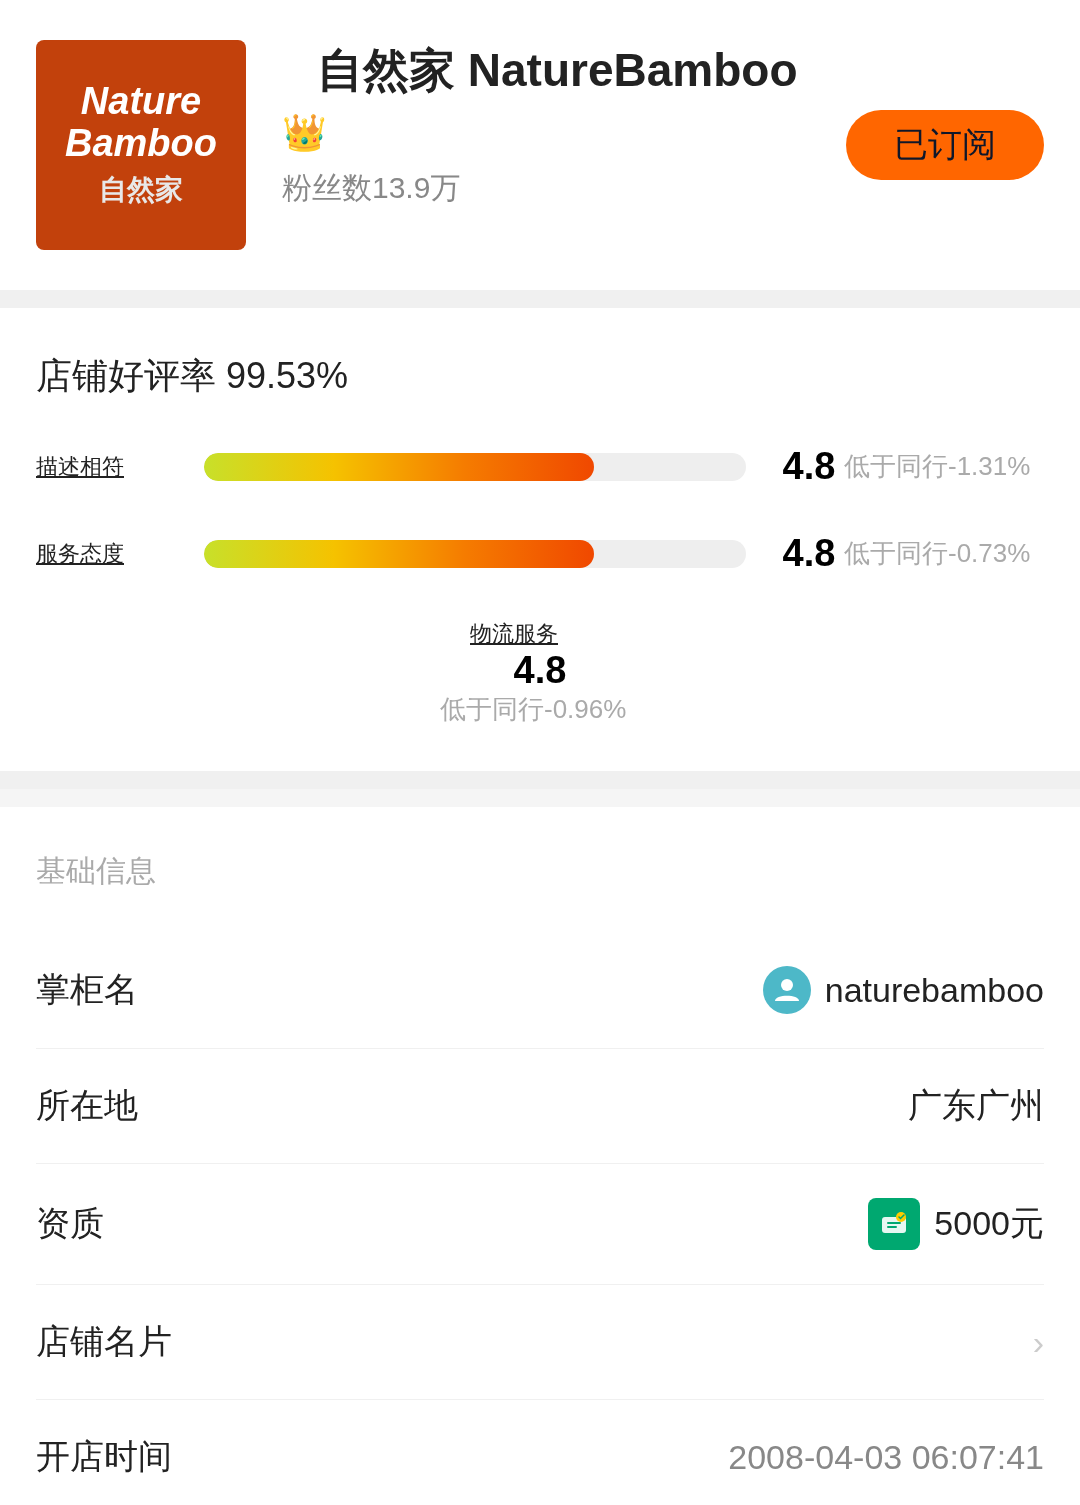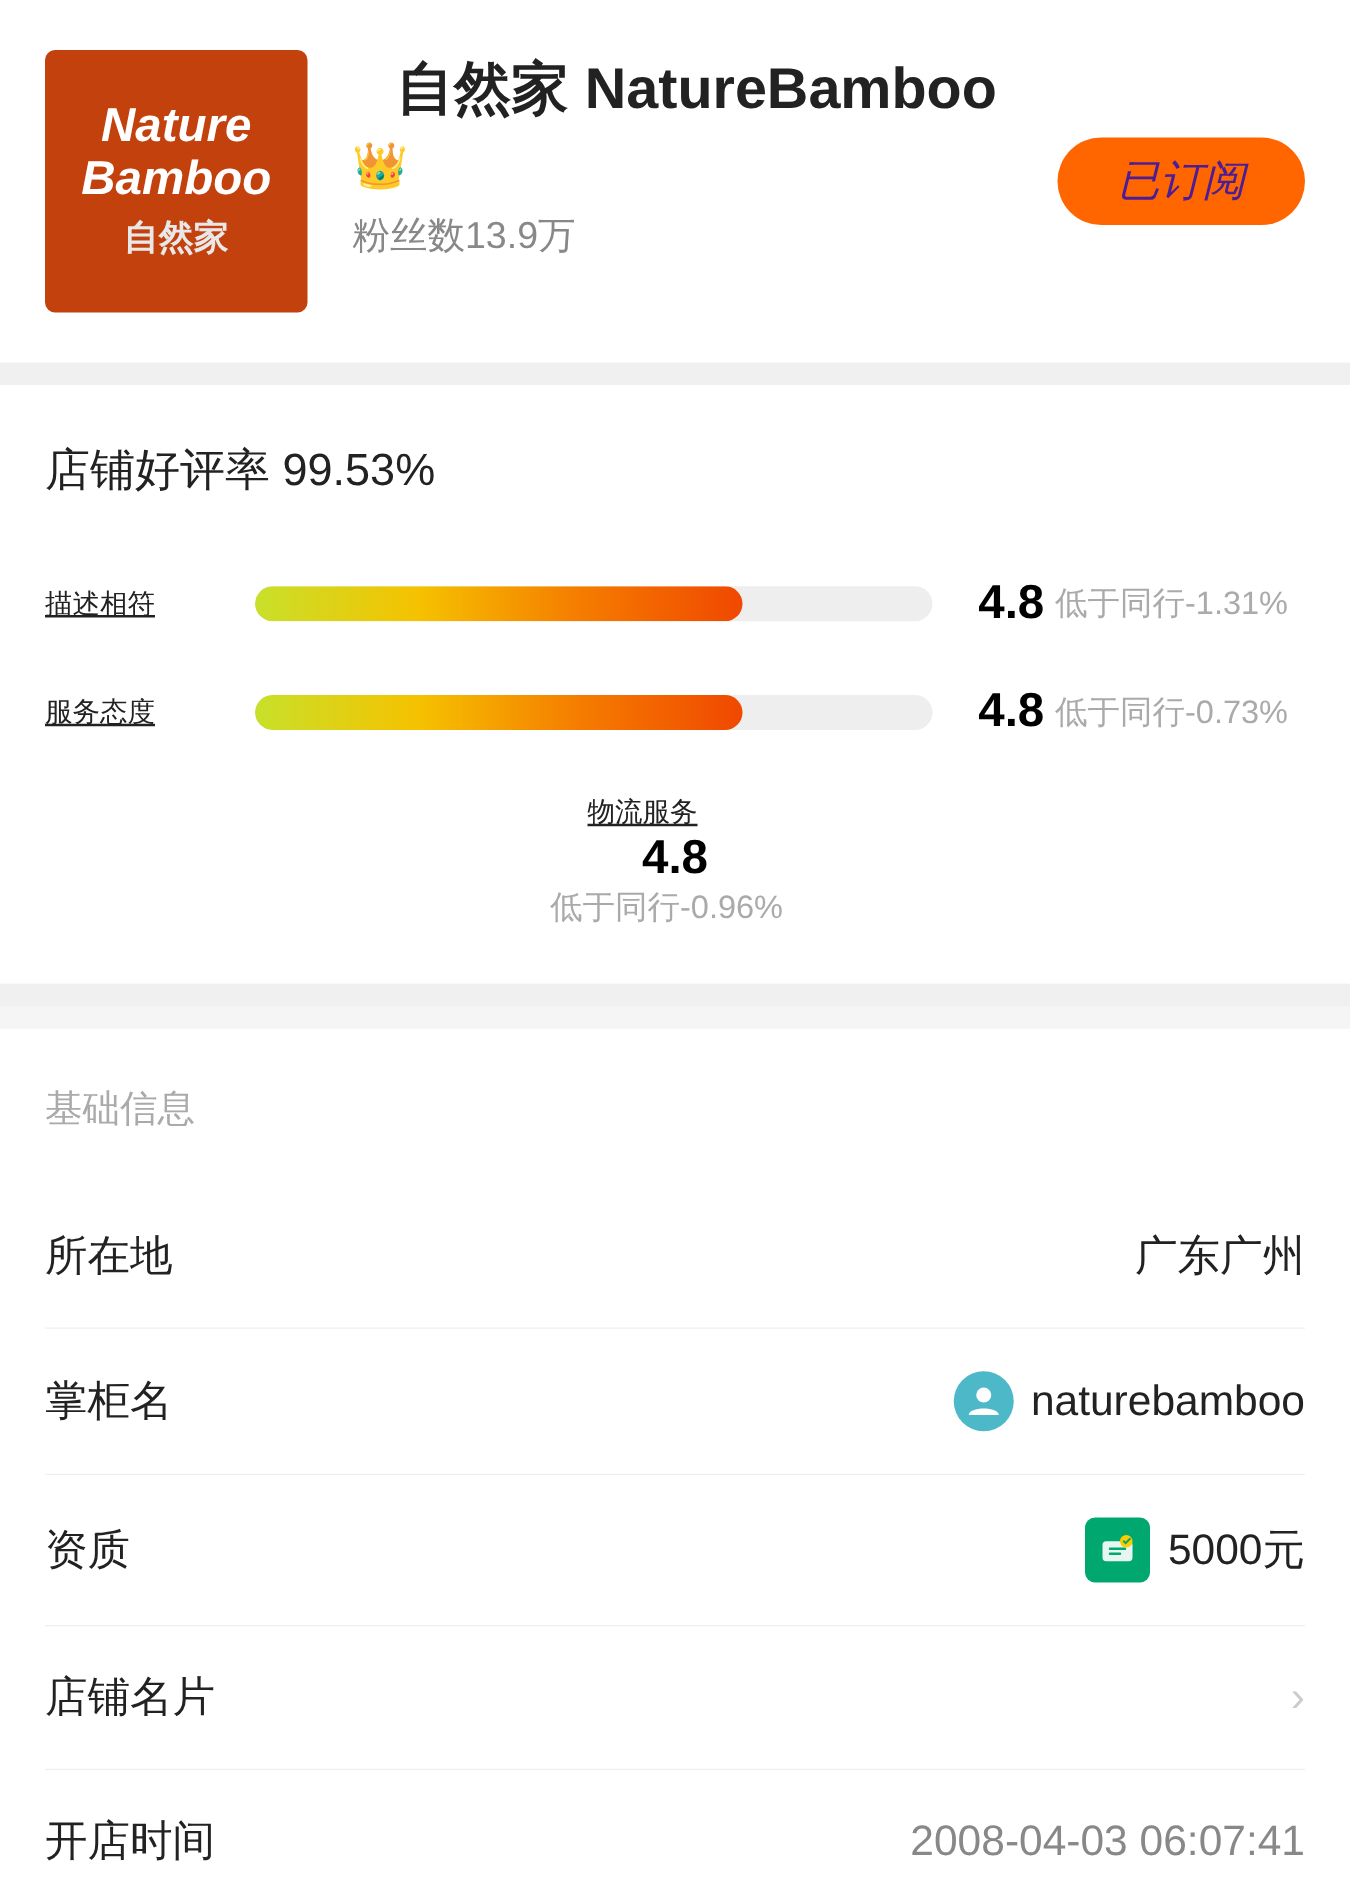--- a/index.html
+++ b/index.html
@@ -76,46 +76,45 @@
       color: #888;
       margin-top: 10px;
     }
 
     .subscribe-btn {
       position: absolute;
       right: 36px;
       top: 50%;
       transform: translateY(-50%);
       background: #ff6600;
-      color: #4c1d95;
+      color: #0f172a;
       border: none;
       border-radius: 50px;
       padding: 12px 48px;
       font-size: 34px;
       font-weight: 500;
       cursor: pointer;
-      font-style: italic;
     }
 
     
     .divider-thick {
       height: 18px;
       background: #f0f0f0;
     }
 
     
     .rating-section {
       background: #ffffff;
       padding: 44px 36px;
     }
 
     .positive-rate {
       font-size: 36px;
       color: #222;
-      margin-bottom: 60px;
+      margin-bottom: 44px;
       font-weight: 500;
     }
 
     .rating-row {
       display: flex;
       align-items: center;
       margin-bottom: 44px;
     }
     .rating-row:last-child {
       margin-bottom: 0;
@@ -287,38 +286,38 @@
     </div>
     <span class="rating-score">4.8</span>
     <span class="rating-compare">低于同行-0.96%</span>
   </div>
 </div>
 
 <div class="divider-thick"></div>
 
 <div class="info-section">
   <div class="section-title">基础信息</div>
-
-  <div class="info-row">
-    <span class="info-key">所在地</span>
-    <div class="info-value">
-      <span>广东广州</span>
-    </div>
-  </div>
 
   <div class="info-row">
     <span class="info-key">掌柜名</span>
     <div class="info-value">
       <div class="manager-icon">
         <svg width="30" height="30" viewBox="0 0 30 30" fill="none">
           <circle cx="15" cy="10" r="6" fill="white"></circle>
           <path d="M3 26c0-7 24-7 24 0" fill="white"></path>
         </svg>
       </div>
       <span>naturebamboo</span>
+    </div>
+  </div>
+
+  <div class="info-row">
+    <span class="info-key">所在地</span>
+    <div class="info-value">
+      <span>广东广州</span>
     </div>
   </div>
 
   <div class="info-row">
     <span class="info-key">资质</span>
     <div class="info-value">
       <div class="qualification-icon">
         <svg width="30" height="30" viewBox="0 0 30 30" fill="none">
           <rect x="3" y="8" width="24" height="16" rx="3" fill="white" opacity="0.9"></rect>
           <path d="M9 14h12M9 18h8" stroke="#00a870" stroke-width="2" stroke-linecap="round"></path>

